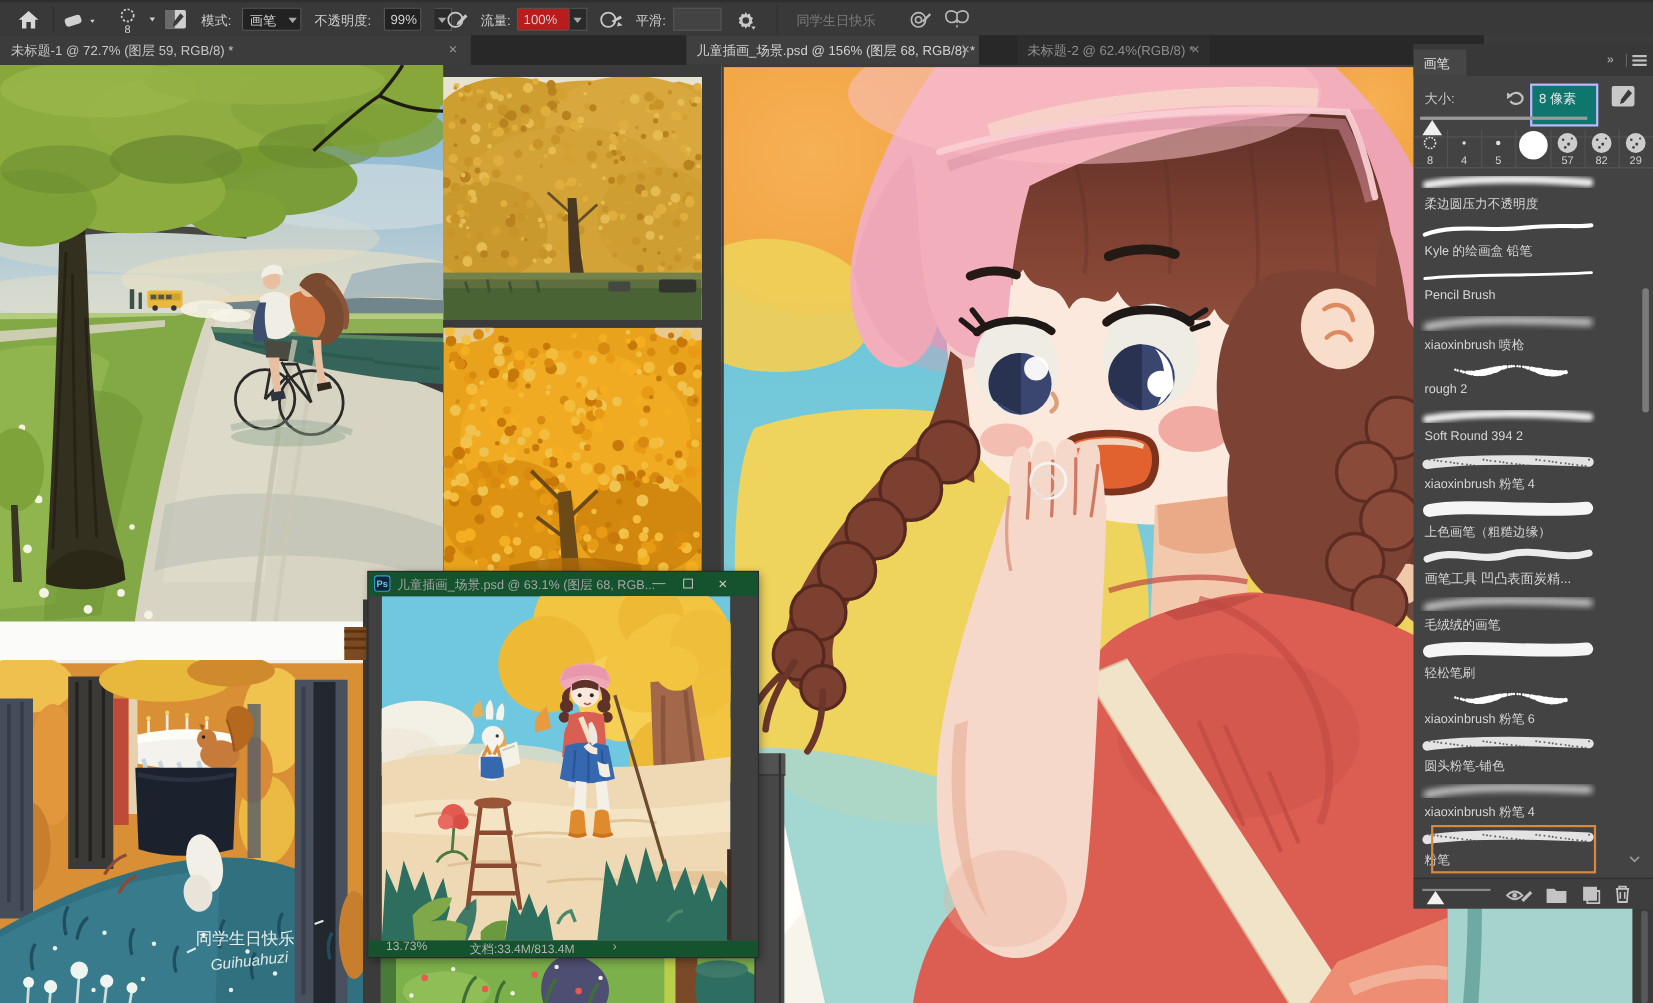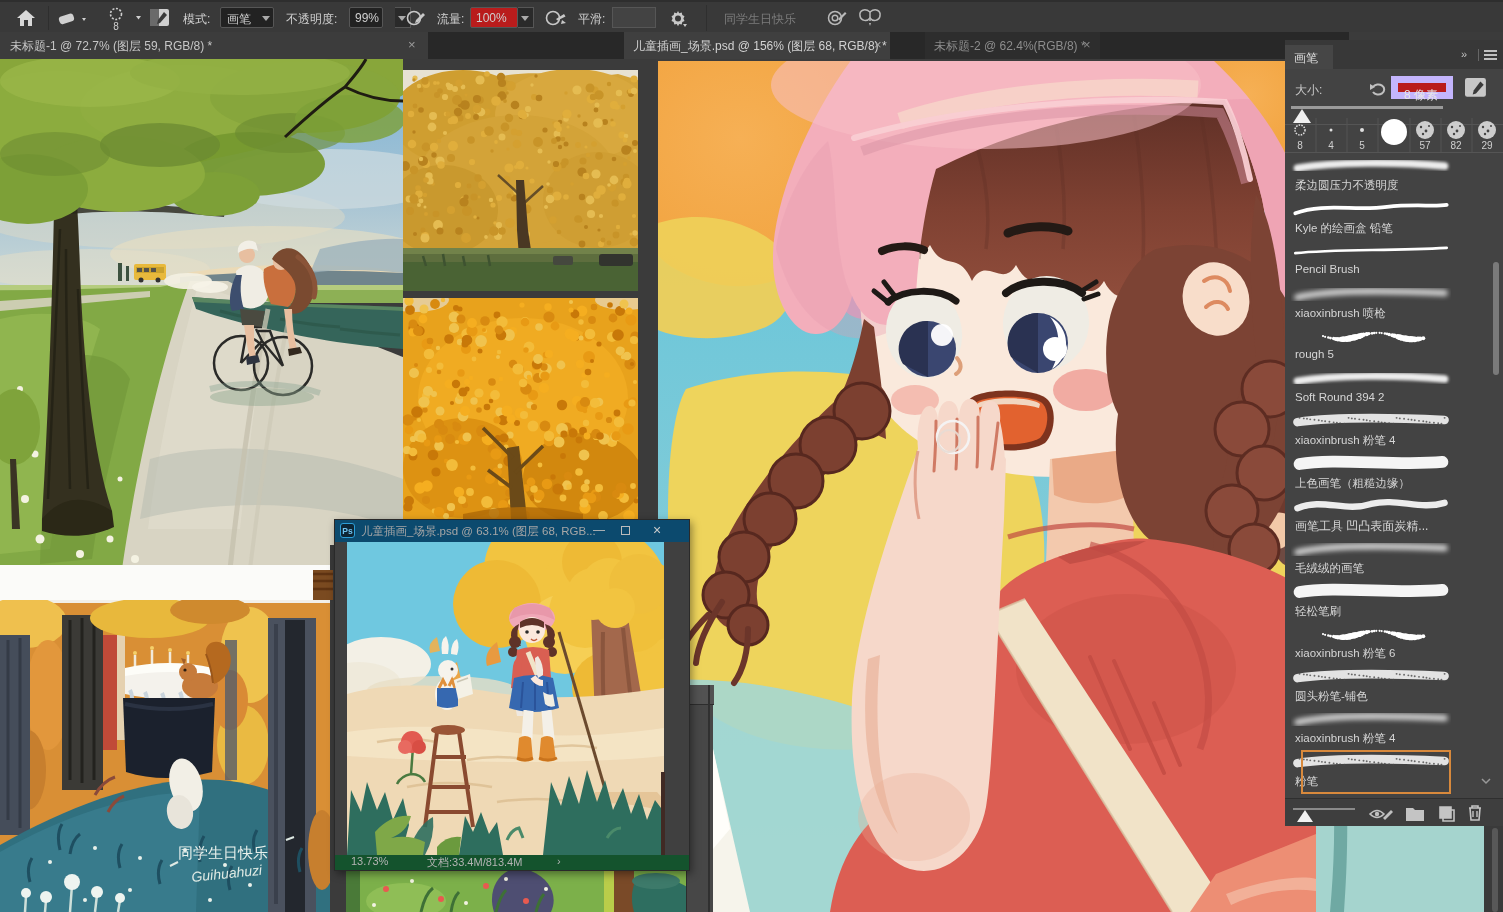--- a/index.html
+++ b/index.html
@@ -1041,21 +1041,21 @@
         <circle cx="200" cy="18" r="2"></circle>
         <circle cx="28" cy="34" r="2"></circle>
       </g>
 <path d="M75 41 q4 -18 12 -24 M105 41 q2 -14 8 -20 M150 41 q4 -16 10 -22 M190 41 q3 -12 8 -18" stroke="#3e7036" stroke-width="3" fill="none"></path>
 </svg>
 <div id="hiddenwin" class="abs" style="left:686px;top:685px;width:27px;height:227px;background:#474747;border-left:1px solid #2d2d2d">
       <div class="abs" style="left:0;top:0;width:27px;height:20px;background:#525252;border-bottom:1px solid #2d2d2d"></div>
       <div class="abs" style="left:21px;top:0;width:2px;height:227px;background:#303030"></div>
     </div>
 <div class="abs" style="left:334px;top:519px;width:356px;height:352px;background:#404040;border:1px solid #2a2a2a;box-shadow:2px 3px 8px rgba(0,0,0,.4)">
- <div class="abs" style="left:0;top:0;width:354px;height:22px;background:#0c4a6e">
+ <div class="abs" style="left:0;top:0;width:354px;height:22px;background:#14532d">
   <div class="abs" style="left:5px;top:3px;width:15px;height:15px;background:#0d2636;border:1px solid #2d9fd8;border-radius:3px;color:#6fc3f0;font-size:8.5px;font-weight:bold;text-align:center;line-height:14px">Ps</div>
   <span style="position:absolute;left:26px;top:4px;font-size:11.5px;color:#a6a6a6;white-space:nowrap">儿童插画_场景.psd @ 63.1% (图层 68, RGB...</span>
   <span style="position:absolute;left:258px;top:3px;color:#bbb;font-size:12px">—</span>
   <div class="abs" style="left:286px;top:6px;width:9px;height:9px;border:1.5px solid #bbb"></div>
   <span style="position:absolute;left:318px;top:2px;color:#ccc;font-size:14px">×</span>
  </div>
  <svg class="abs" style="left:12px;top:22px" width="317" height="313" viewBox="0 0 317 313">
   <rect width="317" height="313" fill="#6fc8e0"></rect>
   <ellipse cx="34" cy="122" rx="50" ry="27" fill="#f3f0e6"></ellipse>
   <ellipse cx="12" cy="142" rx="42" ry="22" fill="#efeadb"></ellipse>
@@ -1164,21 +1164,21 @@
         <span style="position:absolute;left:9px;top:5px;font-size:12px;color:#dedede">画笔</span>
       </div>
  <span style="position:absolute;left:176px;top:8px;color:#c0c0c0;font-size:11px;letter-spacing:-2px">»</span>
  <div class="abs" style="left:193px;top:9px;width:1px;height:12px;background:#666"></div>
  <div class="abs" style="left:199px;top:10px;width:13px;height:2px;background:#c0c0c0;box-shadow:0 4px 0 #c0c0c0,0 8px 0 #c0c0c0"></div>
  <span style="position:absolute;left:10px;top:42px;font-size:12px;color:#c8c8c8">大小:</span>
  <svg class="abs" style="left:84px;top:41px" width="18" height="16" viewBox="0 0 18 16">
         <path d="M4 6 A6 5 0 1 1 4 11" fill="none" stroke="#c0c0c0" stroke-width="2"></path>
         <path d="M1 3 l5 3 -5 3z" fill="#c0c0c0"></path>
       </svg>
- <div class="abs" style="left:106px;top:36px;width:62px;height:23px;background:#b91c1c;border:7px solid #c4b5fd">
+ <div class="abs" style="left:106px;top:36px;width:62px;height:39px;background:#0f766e;border:2px solid #c4b5fd">
         <span style="position:absolute;left:6px;top:4px;font-size:12px;color:#e6e6e6">8 像素</span>
       </div>
  <svg class="abs" style="left:180px;top:38px" width="22" height="20" viewBox="0 0 20 18">
         <rect x="0" y="0" width="19" height="17" rx="2" fill="#c8c8c8"></rect>
         <path d="M14 3 l3 3 -7 8 -3 1 1 -4 z" fill="#3a3a3a"></path>
       </svg>
  <div class="abs" style="left:6px;top:66px;width:152px;height:3px;background:#9a9a9a"></div>
  <div class="abs" style="left:8px;top:69px;width:0;height:0;border-left:9px solid transparent;border-right:9px solid transparent;border-bottom:14px solid #f0f0f0"></div>
  <div class="abs" style="left:0;top:84px;width:218px;height:1px;background:#555"></div>
 
@@ -1312,21 +1312,21 @@
             <circle cx="107" cy="14.2" r="3.0"></circle>
             <circle cx="109" cy="14.6" r="3.0"></circle>
             <circle cx="112" cy="14.9" r="3.0"></circle>
             <circle cx="114" cy="15.0" r="2.8"></circle>
             <circle cx="116" cy="15.0" r="2.7"></circle>
             <circle cx="119" cy="14.8" r="2.4"></circle>
             <circle cx="121" cy="14.5" r="2.1"></circle>
             <circle cx="124" cy="14.1" r="1.9"></circle>
           </g>
         </svg></div>
-<div class="abs" style="left:10px;top:308px;font-size:11.5px;color:#d6d6d6;white-space:nowrap">rough 5</div>
+<div class="abs" style="left:10px;top:308px;font-size:11.5px;color:#d6d6d6;white-space:nowrap">rough 2</div>
       <div class="abs" style="left:6px;top:325px;width:196px;height:27px"><svg width="160" height="26" viewBox="0 0 150 22">
           <defs>
             <filter id="blurS" x="-20%" y="-50%" width="140%" height="200%">
               <feGaussianBlur stdDeviation="1.6"></feGaussianBlur>
             </filter>
             <filter id="blurB" x="-20%" y="-50%" width="140%" height="200%">
               <feGaussianBlur stdDeviation="2.6"></feGaussianBlur>
             </filter>
           </defs>
           <path d="M6 14 C 40 8 100 8 144 12" stroke="white" stroke-width="7" fill="none" stroke-linecap="round" opacity=".9" filter="url(#blurS)"></path>

